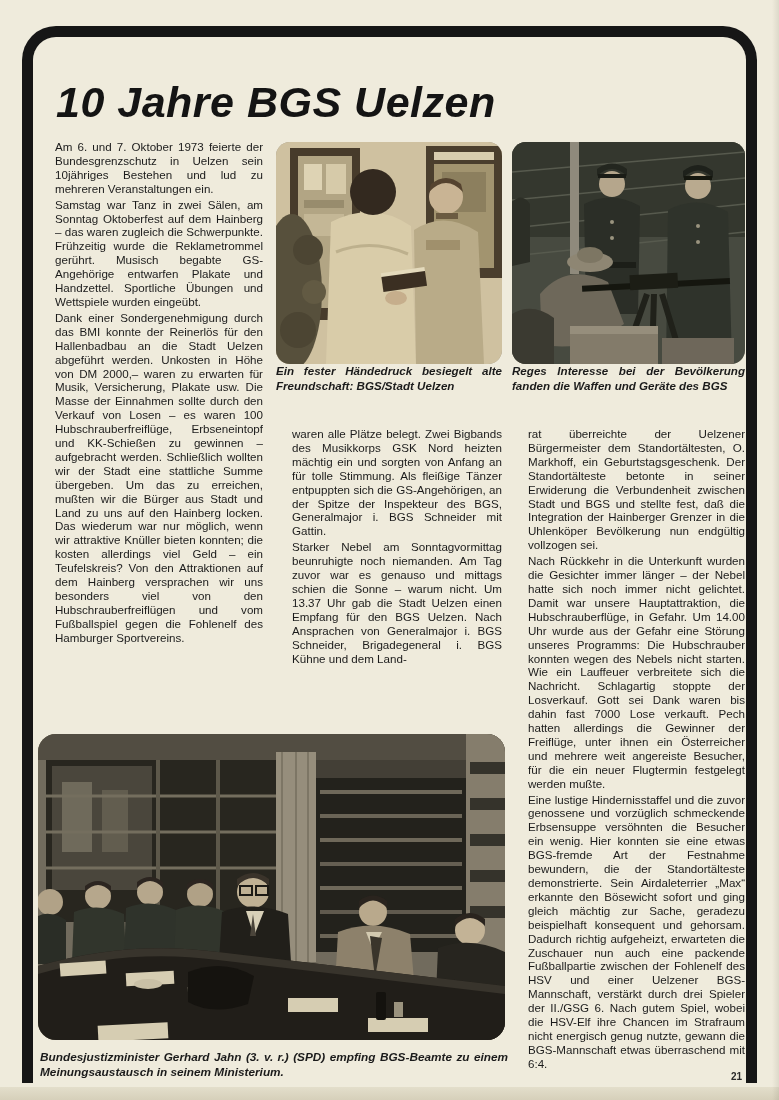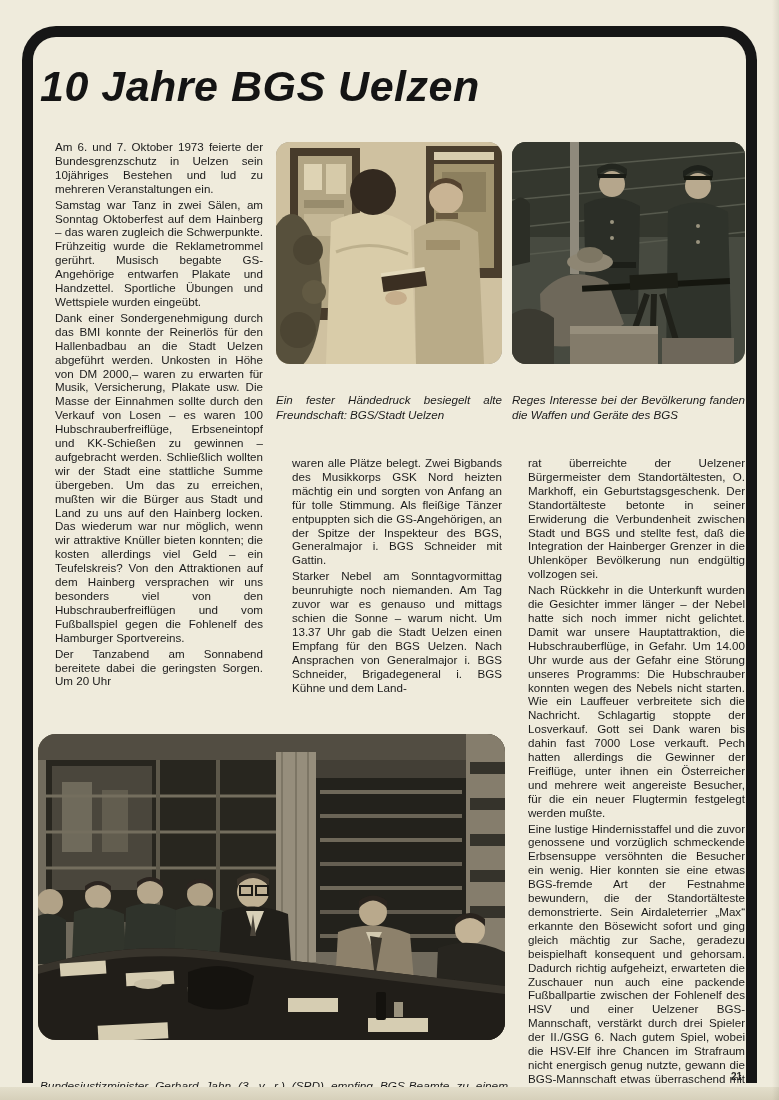--- a/index.html
+++ b/index.html
@@ -15,21 +15,21 @@
   .frame{
     position:absolute;left:22px;top:26px;
     width:713px;height:1046px;
     border:11px solid #161616;
     border-bottom:none;
     border-radius:34px 34px 0 0;
     background:transparent;
     pointer-events:none;
   }
   .title{
-    position:absolute;left:40px;top:62px;margin:0;
+    position:absolute;left:40px;top:62px;margin:16px;
     font-size:43px;font-weight:700;font-style:italic;
     letter-spacing:0.5px;color:#141414;
     white-space:nowrap;
   }
   .col{position:absolute;top:140px;}
   #col1{left:39px;width:224px;}
   #col2{left:276px;width:226px;top:142px;}
   #col3{left:512px;width:233px;top:142px;}
   .bodytext p{
     margin:0 0 2px 16px;
@@ -37,23 +37,23 @@
     text-align:justify;
     hyphens:auto;-webkit-hyphens:auto;
   }
   #col2 .bodytext, #col3 .bodytext{margin-top:34px;}
   .photo{
     display:block;border-radius:14px;overflow:hidden;
     background:#9a9283;line-height:0;
   }
   .photo svg{display:block;}
   .caption{
-    margin:29px 0 0 0;
+    margin:0 0 0 0;
     font-size:11.6px;line-height:14.5px;
-    font-weight:400;font-style:italic;
+    font-weight:700;font-style:italic;
     text-align:justify;
   }
   .bottom-photo{
     position:absolute;left:38px;top:734px;
     width:467px;height:306px;border-radius:18px;
   }
   .bottom-caption{
     position:absolute;left:40px;top:1050px;width:468px;
     font-size:11.8px;line-height:15px;
   }
@@ -77,21 +77,20 @@
 
   <div class="frame"></div>
 
   <h1 class="title">10 Jahre BGS Uelzen</h1>
 
   <div class="col" id="col1">
     <div class="bodytext">
       <p>Am 6. und 7. Oktober 1973 feierte der Bundesgrenzschutz in Uelzen sein 10jähriges Bestehen und lud zu mehreren Veranstaltungen ein.</p>
       <p>Samstag war Tanz in zwei Sälen, am Sonntag Oktoberfest auf dem Hainberg – das waren zugleich die Schwerpunkte. Frühzeitig wurde die Reklametrommel gerührt. Musisch begabte GS-Angehörige entwarfen Plakate und Handzettel. Sportliche Übungen und Wettspiele wurden eingeübt.</p>
       <p>Dank einer Sondergenehmigung durch das BMI konnte der Reinerlös für den Hallenbadbau an die Stadt Uelzen abgeführt werden. Unkosten in Höhe von DM 2000,– waren zu erwarten für Musik, Versicherung, Plakate usw. Die Masse der Einnahmen sollte durch den Verkauf von Losen – es waren 100 Hubschrauberfreiflüge, Erbseneintopf und KK-Schießen zu gewinnen – aufgebracht werden. Schließlich wollten wir der Stadt eine stattliche Summe übergeben. Um das zu erreichen, mußten wir die Bürger aus Stadt und Land zu uns auf den Hainberg locken. Das wiederum war nur möglich, wenn wir attraktive Knüller bieten konnten; die kosten allerdings viel Geld – ein Teufelskreis? Von den Attraktionen auf dem Hainberg versprachen wir uns besonders viel von den Hubschrauberfreiflügen und vom Fußballspiel gegen die Fohlenelf des Hamburger Sportvereins.</p>
-      <p>Der Tanzabend am Sonnabend bereitete dabei die geringsten Sorgen. Um 20 Uhr</p>
     </div>
   </div>
 
   <div class="col" id="col2">
     <div class="photo">
       <svg width="226" height="222" viewBox="0 0 226 222" xmlns="http://www.w3.org/2000/svg">
         <rect width="226" height="222" fill="#cfc1a0"></rect>
         <rect x="14" y="6" width="70" height="172" fill="#473b2b"></rect>
         <rect x="22" y="14" width="54" height="152" fill="#b2a584"></rect>
         <rect x="28" y="22" width="18" height="26" fill="#ded3b4"></rect>

